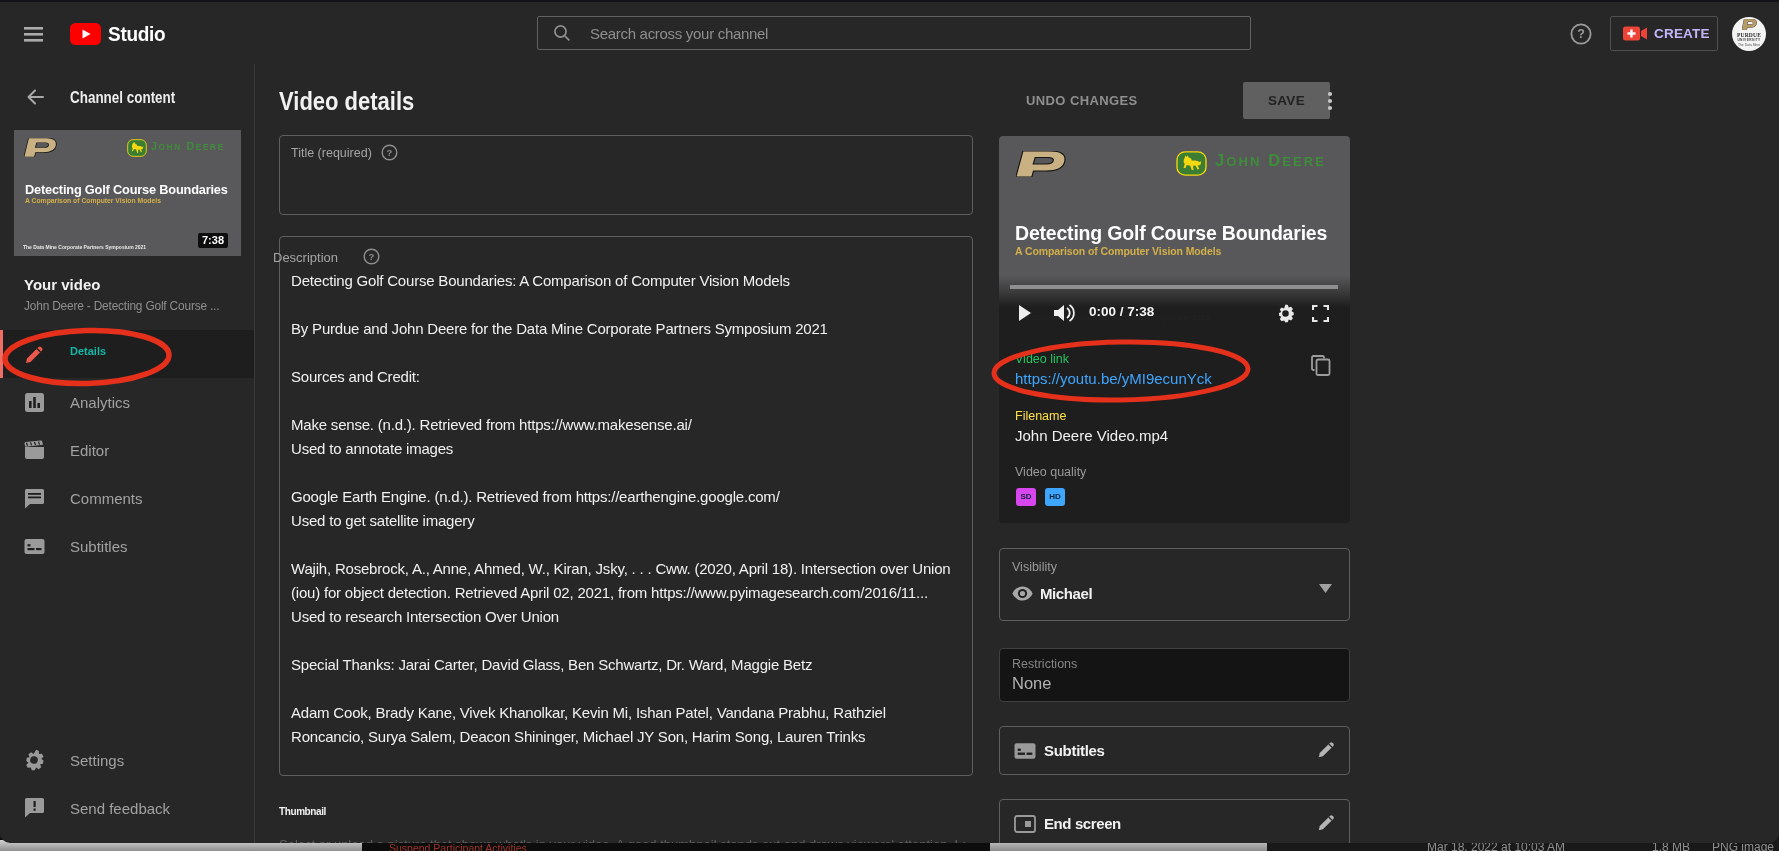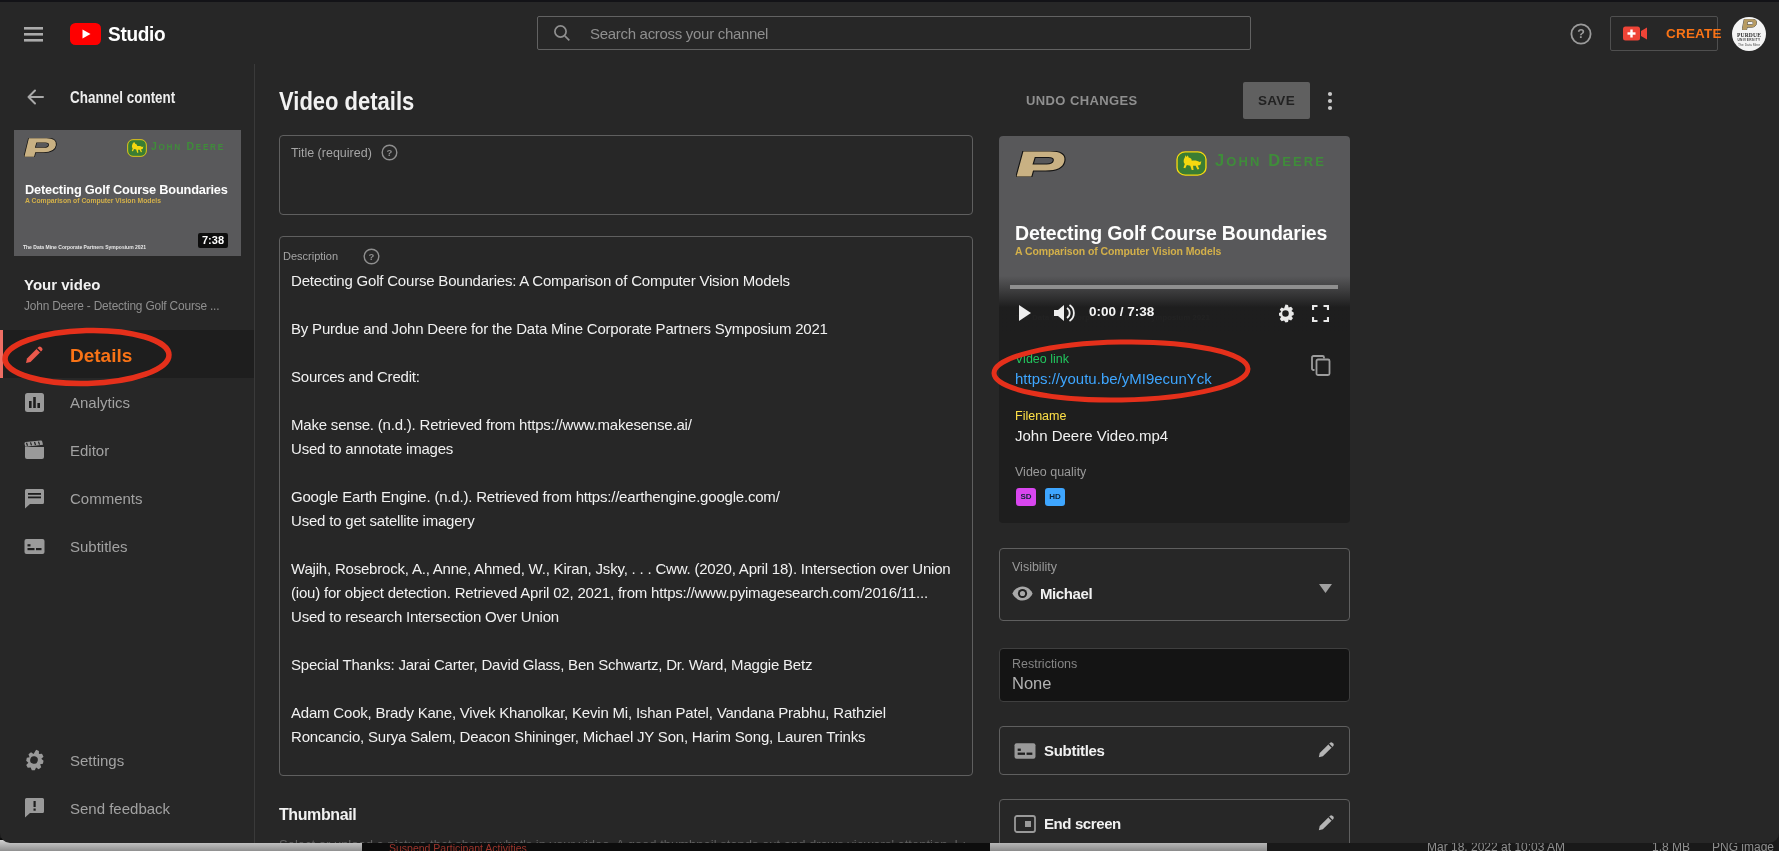--- a/index.html
+++ b/index.html
@@ -49,21 +49,21 @@
     <text x="11" y="15.4" text-anchor="middle" font-size="12.5" font-weight="bold" fill="#9b9b9b" font-family="Liberation Sans">?</text>
   </svg>
 
   <div class="abs" style="left:1610px;top:16px;width:108px;height:35px;border:1px solid #4f4f4f;border-radius:2px;"></div>
   <svg class="abs" style="left:1623px;top:25px;" width="26" height="17" viewBox="0 0 26 17">
     <rect x="0" y="1.5" width="17" height="14" rx="2.5" fill="#ee4437"></rect>
     <path d="M18 6 L24 2.5 L24 14.5 L18 11 Z" fill="#ee4437"></path>
     <rect x="7.3" y="4.5" width="2.4" height="8" fill="#fff"></rect>
     <rect x="4.5" y="7.3" width="8" height="2.4" fill="#fff"></rect>
   </svg>
-  <div class="abs" style="left:1654px;top:26px;font-size:13.5px;font-weight:bold;color:#f97316;letter-spacing:0.2px;margin-left:12px;">CREATE</div>
+  <div class="abs" style="left:1654px;top:26px;font-size:13.5px;font-weight:bold;color:#c4b5fd;letter-spacing:0.2px;">CREATE</div>
 
   <div class="abs" style="left:1732px;top:17px;width:34px;height:34px;border-radius:50%;background:#f4f4f4;overflow:hidden;">
     <svg class="abs" style="left:10px;top:2px;" width="15" height="11" viewBox="0 0 88 52" preserveAspectRatio="none">
         <path d="M1,51 L13,1 L60,1 Q88,1 85,20 Q82,39 52,39 L30,39 L27,51 Z M33,12 L57,12 Q68,12 66.5,19.5 Q65,27 54,27 L29,27 Z" fill="#b79b62" fill-rule="evenodd" stroke="#222" stroke-width="4" paint-order="stroke"></path>
       </svg>
     <div class="abs" style="left:0;top:15px;width:34px;text-align:center;font-size:5.5px;font-weight:bold;color:#2a2a2a;font-family:'Liberation Serif',serif;letter-spacing:0.2px;">PURDUE</div>
     <div class="abs" style="left:0;top:21px;width:34px;text-align:center;font-size:3.2px;font-weight:bold;color:#444;letter-spacing:0.4px;">UNIVERSITY</div>
     <div class="abs" style="left:0;top:26px;width:34px;text-align:center;font-size:3.4px;color:#555;">The Data Mine</div>
   </div>
 
@@ -91,21 +91,21 @@
 
   <div class="abs" style="left:24px;top:276px;font-size:15px;font-weight:bold;color:#f1f1f1;">Your video</div>
   <div class="abs" style="left:24px;top:298px;font-size:12.8px;color:#8f8f8f;letter-spacing:-0.2px;transform:scaleX(0.93);transform-origin:left;">John Deere - Detecting Golf Course ...</div>
 
   <div class="abs" style="left:0;top:330px;width:254px;height:48px;background:#1e1e1e;"></div>
   <div class="abs" style="left:0;top:330px;width:3px;height:48px;background:#ed6e64;"></div>
   <svg class="abs" style="left:24px;top:344px;" width="21" height="21" viewBox="0 0 21 21">
     <path d="M2 19 L3 14.5 L14.5 3 A1.8 1.8 0 0 1 17 3 L18 4 A1.8 1.8 0 0 1 18 6.5 L6.5 18 Z" fill="#ec594c"></path>
     <path d="M13 4.5 L16.5 8" stroke="#1e1e1e" stroke-width="1.4"></path>
   </svg>
-  <div class="abs" style="left:70px;top:345px;font-size:19px;font-weight:bold;color:#f97316;">Details</div>
+  <div class="abs" style="left:70px;top:345px;font-size:11px;font-weight:bold;color:#14b8a6;">Details</div>
 
   <svg class="abs" style="left:24px;top:392px;" width="21" height="21" viewBox="0 0 21 21">
     <rect x="1" y="1" width="19" height="19" rx="2.5" fill="#9a9a9a"></rect>
     <rect x="5" y="9" width="2.6" height="7" fill="#1e1e1e"></rect>
     <rect x="9.2" y="5" width="2.6" height="11" fill="#1e1e1e"></rect>
     <rect x="13.4" y="11" width="2.6" height="5" fill="#1e1e1e"></rect>
   </svg>
   <div class="abs" style="left:70px;top:394px;font-size:15px;color:#a2a2a2;">Analytics</div>
 
   <svg class="abs" style="left:24px;top:440px;" width="21" height="21" viewBox="0 0 21 21">
@@ -141,36 +141,36 @@
     <rect x="9.5" y="11.5" width="2.2" height="2.2" fill="#1e1e1e"></rect>
   </svg>
   <div class="abs" style="left:70px;top:800px;font-size:15px;color:#a2a2a2;">Send feedback</div>
 
   <svg class="abs" style="left:0px;top:326px;z-index:5;" width="180" height="64" viewBox="0 0 180 64">
     <ellipse cx="87" cy="31" rx="82" ry="26.5" fill="none" stroke="#e5301b" stroke-width="5.5" transform="rotate(-1.5 87 31)"></ellipse>
   </svg>
 
   <div class="abs" style="left:279px;top:87px;font-size:25px;font-weight:bold;color:#f1f1f1;transform:scaleX(0.88);transform-origin:left;">Video details</div>
   <div class="abs" style="left:1026px;top:93px;width:200px;text-align:left;font-size:13px;font-weight:bold;color:#8f8f8f;letter-spacing:0.4px;">UNDO CHANGES</div>
-  <div class="abs" style="left:1243px;top:82px;width:67px;height:37px;background:#606060;border-radius:2px;color:#222;font-size:13.5px;font-weight:bold;letter-spacing:0.3px;text-align:center;line-height:37px;">SAVE</div>
+  <div class="abs" style="left:1243px;top:82px;width:87px;height:37px;background:#606060;border-radius:2px;color:#222;font-size:13.5px;font-weight:bold;letter-spacing:0.3px;text-align:center;line-height:37px;">SAVE</div>
   <svg class="abs" style="left:1326px;top:91px;" width="8" height="20" viewBox="0 0 8 20">
     <circle cx="4" cy="3" r="2.1" fill="#c8c8c8"></circle>
       <circle cx="4" cy="10" r="2.1" fill="#c8c8c8"></circle>
       <circle cx="4" cy="17" r="2.1" fill="#c8c8c8"></circle>
   </svg>
 
   <div class="abs" style="left:279px;top:135px;width:694px;height:80px;border:1px solid #5f5f5f;border-radius:4px;"></div>
   <div class="abs" style="left:291px;top:146px;font-size:12.5px;color:#a5a5a5;">Title (required)</div>
   <svg class="abs" style="left:381px;top:144px;" width="17" height="17" viewBox="0 0 17 17">
     <circle cx="8.5" cy="8.5" r="7.3" fill="none" stroke="#8f8f8f" stroke-width="1.4"></circle>
     <text x="8.5" y="12" text-anchor="middle" font-size="9.5" font-weight="bold" fill="#8f8f8f" font-family="Liberation Sans">?</text>
   </svg>
 
   <div class="abs" style="left:279px;top:236px;width:694px;height:540px;border:1px solid #5f5f5f;border-radius:4px;"></div>
-  <div class="abs" style="left:283px;top:250px;font-size:11px;color:#a5a5a5;">Description</div>
+  <div class="abs" style="left:273px;top:250px;font-size:13px;color:#a5a5a5;">Description</div>
   <svg class="abs" style="left:363px;top:248px;" width="17" height="17" viewBox="0 0 17 17">
     <circle cx="8.5" cy="8.5" r="7.3" fill="none" stroke="#8f8f8f" stroke-width="1.4"></circle>
     <text x="8.5" y="12" text-anchor="middle" font-size="9.5" font-weight="bold" fill="#8f8f8f" font-family="Liberation Sans">?</text>
   </svg>
   <div class="abs" style="left:291px;top:269px;width:680px;font-size:15px;line-height:24px;color:#f1f1f1;letter-spacing:-0.2px;white-space:pre-wrap;">Detecting Golf Course Boundaries: A Comparison of Computer Vision Models
 
 By Purdue and John Deere for the Data Mine Corporate Partners Symposium 2021
 
 Sources and Credit:
 
@@ -182,21 +182,21 @@
 
 Wajih, Rosebrock, A., Anne, Ahmed, W., Kiran, Jsky, . . . Cww. (2020, April 18). Intersection over Union
 (iou) for object detection. Retrieved April 02, 2021, from https://www.pyimagesearch.com/2016/11...
 Used to research Intersection Over Union
 
 Special Thanks: Jarai Carter, David Glass, Ben Schwartz, Dr. Ward, Maggie Betz
 
 Adam Cook, Brady Kane, Vivek Khanolkar, Kevin Mi, Ishan Patel, Vandana Prabhu, Rathziel
 Roncancio, Surya Salem, Deacon Shininger, Michael JY Son, Harim Song, Lauren Trinks</div>
 
-  <div class="abs" style="left:279px;top:806px;font-size:16px;font-weight:bold;color:#f1f1f1;letter-spacing:-0.4px;">Thumbnail</div>
+  <div class="abs" style="left:279px;top:806px;font-size:10px;font-weight:bold;color:#f1f1f1;letter-spacing:-0.4px;">Thumbnail</div>
   <div class="abs" style="left:279px;top:837px;width:686px;height:14px;overflow:hidden;white-space:nowrap;font-size:13px;color:#5f5f5f;">Select or upload a picture that shows what's in your video. A good thumbnail stands out and draws viewers' attention. Learn more</div>
 
   <div class="abs" style="left:999px;top:136px;width:351px;height:387px;background:#1e1e1e;border-radius:4px;overflow:hidden;">
 
     <div class="abs" style="left:0;top:0;width:351px;height:197px;background:#58585a;">
       <svg class="abs" style="left:17px;top:15px;" width="50" height="26" viewBox="0 0 88 52" preserveAspectRatio="none">
         <path d="M1,51 L13,1 L60,1 Q88,1 85,20 Q82,39 52,39 L30,39 L27,51 Z M33,12 L57,12 Q68,12 66.5,19.5 Q65,27 54,27 L29,27 Z" fill="#c9b183" fill-rule="evenodd" stroke="#141414" stroke-width="4" paint-order="stroke"></path>
       </svg>
       <svg class="abs" style="left:177px;top:15px;" width="31" height="25" viewBox="0 0 30 27" preserveAspectRatio="none">
         <rect x="1" y="1" width="28" height="25" rx="8" fill="#3a7d33" stroke="#f5d80f" stroke-width="1.3"></rect>

